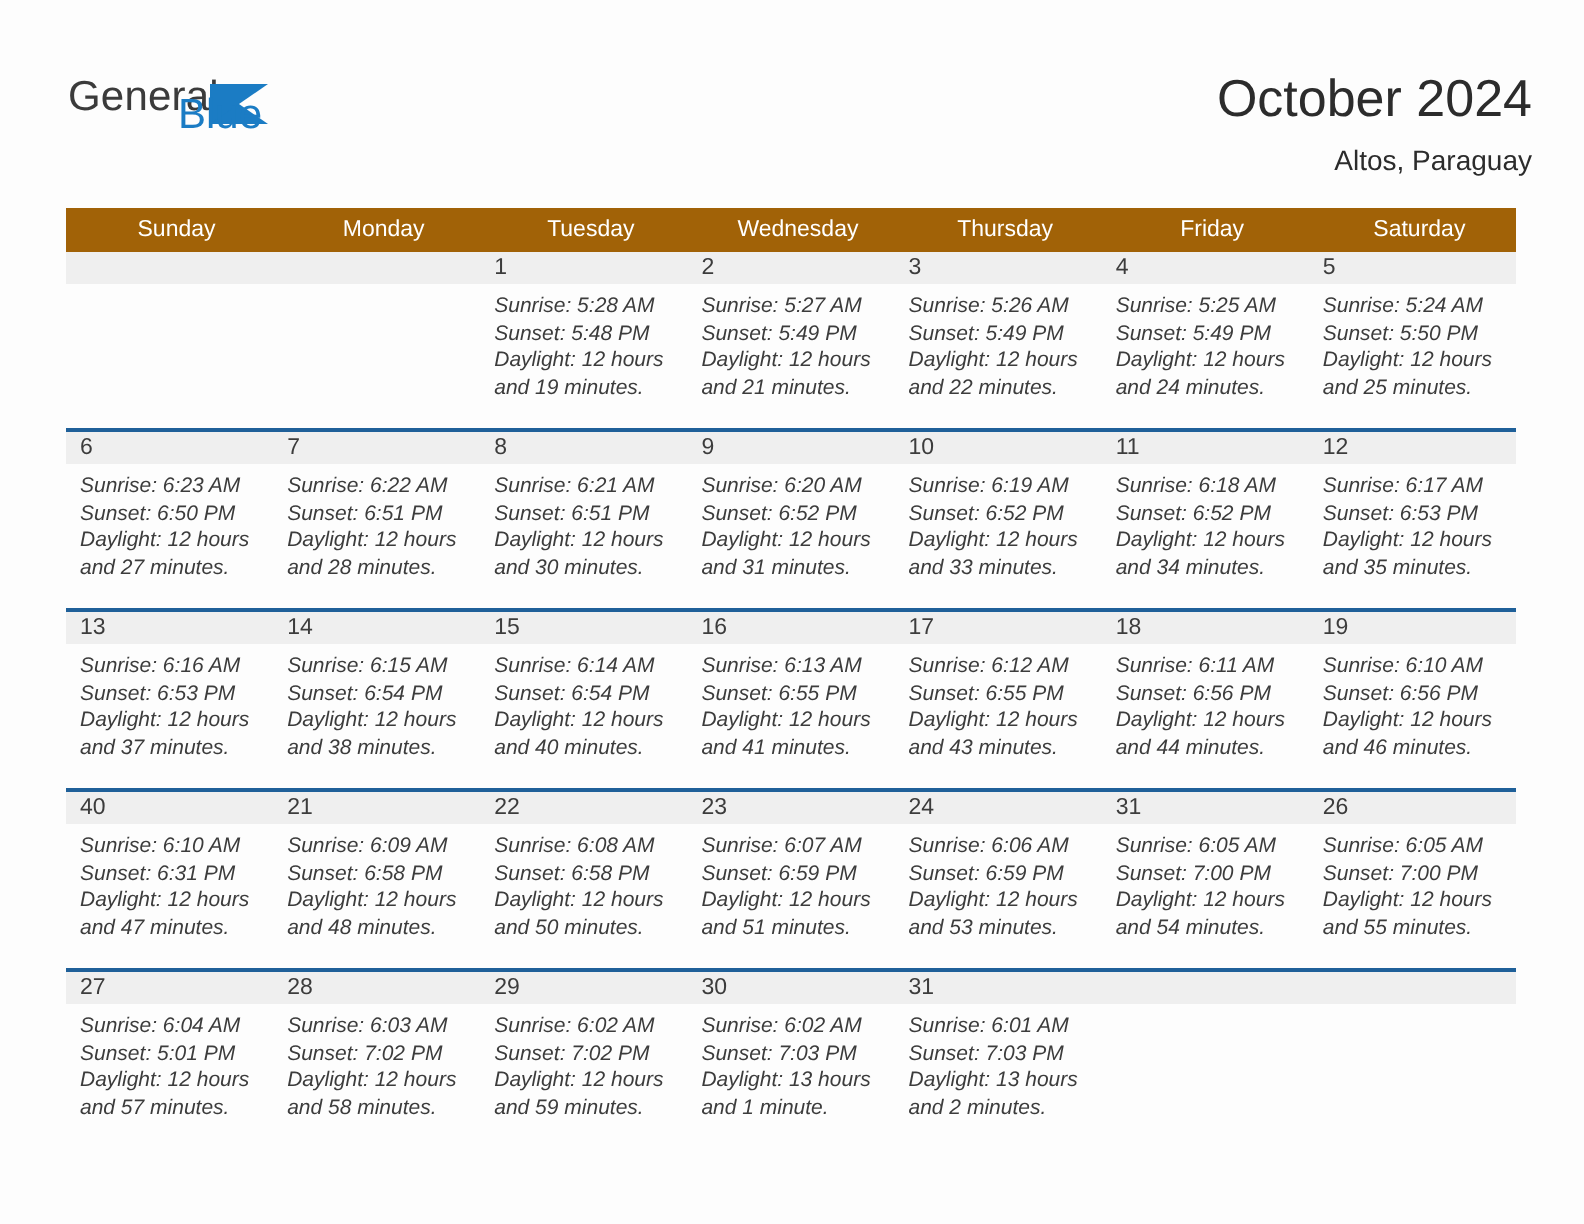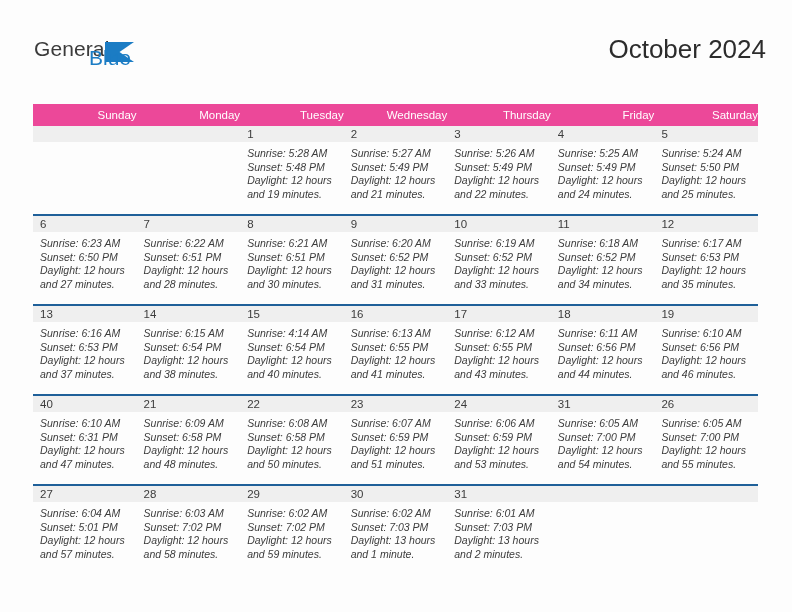--- a/index.html
+++ b/index.html
@@ -72,25 +72,25 @@
   
   .cal {
     position:absolute;
     left:33px; top:104px;
     width:725px;
     border-collapse:collapse;
     table-layout:fixed;
   }
   .cal col { width:103.571px; }
   .cal thead th {
-    background:#ec4899;
+    background:#a16207;
     color:#ffffff;
     font-size:11.5px;
     font-weight:400;
-    text-align:right;
+    text-align:center;
     padding:5px 0 5px 7px;
     height:21px;
     line-height:12px;
   }
   .wk-sep td {
     padding:0;
     height:2px;
     background:#1f6099;
     line-height:0;
     font-size:0;
@@ -129,20 +129,21 @@
       <span class="logo-general">General</span>
       <svg class="logo-tri" viewBox="0 0 29 20">
         <polygon points="0,0 29,20 0,20" fill="#1b7cc4" transform="translate(0,0) scale(1,1)"></polygon>
         <polygon points="0,0 29,0 0,20" fill="#1b7cc4"></polygon>
       </svg>
       <span class="logo-blue">Blue</span>
     </div>
 
     <div class="title-block">
       <div class="cal-title">October 2024</div>
+      <div class="cal-sub">Altos, Paraguay</div>
     </div>
 
   </div>
 
   <table class="cal">
     <colgroup>
       <col>
         <col>
         <col>
         <col>
@@ -301,21 +302,21 @@
             <div class="info">
               <div>Sunrise: 6:15 AM</div>
               <div>Sunset: 6:54 PM</div>
               <div>Daylight: 12 hours</div>
               <div>and 38 minutes.</div>
             </div>
           </td>
           <td class="cell">
             <div class="daynum">15</div>
             <div class="info">
-              <div>Sunrise: 4:14 AM</div>
+              <div>Sunrise: 6:14 AM</div>
               <div>Sunset: 6:54 PM</div>
               <div>Daylight: 12 hours</div>
               <div>and 40 minutes.</div>
             </div>
           </td>
           <td class="cell">
             <div class="daynum">16</div>
             <div class="info">
               <div>Sunrise: 6:13 AM</div>
               <div>Sunset: 6:55 PM</div>

